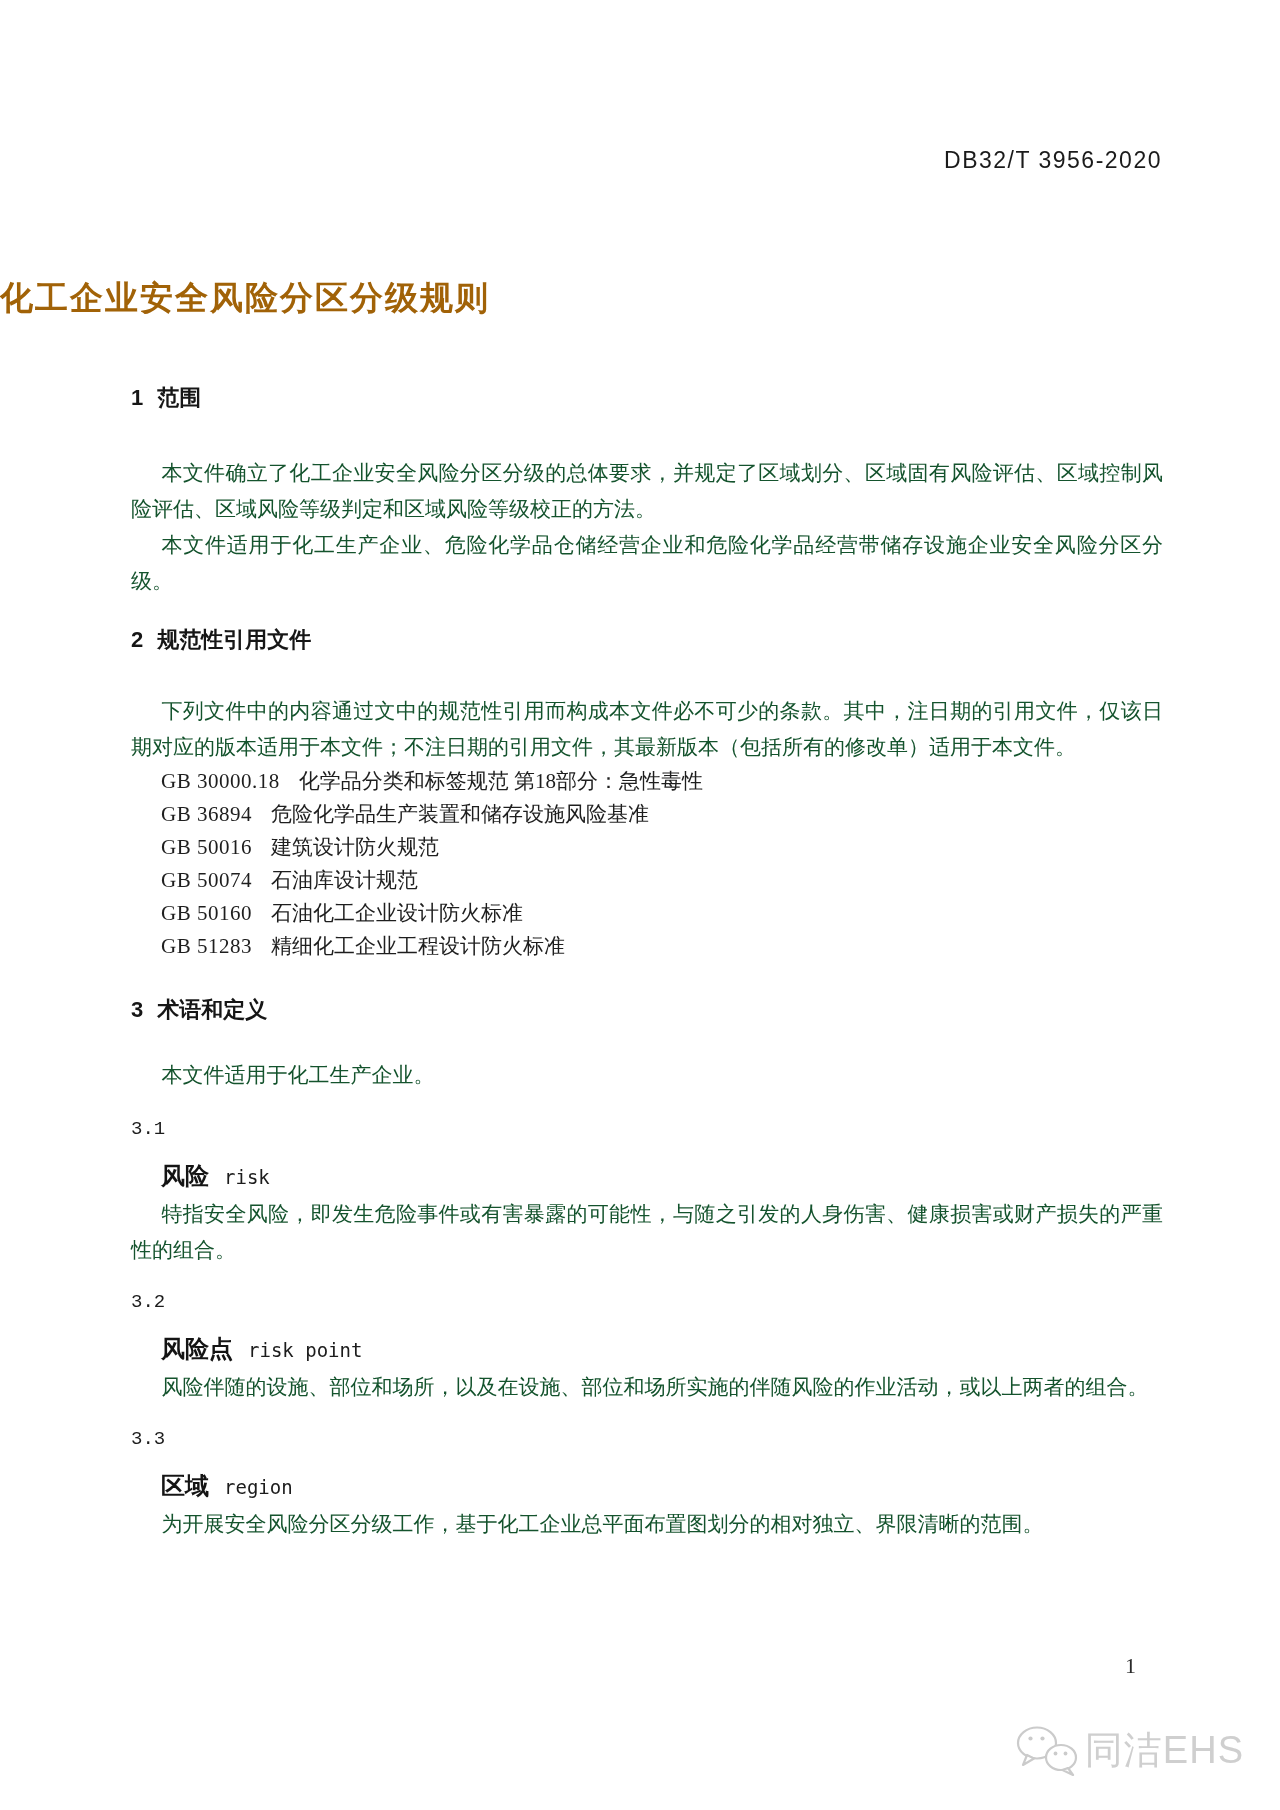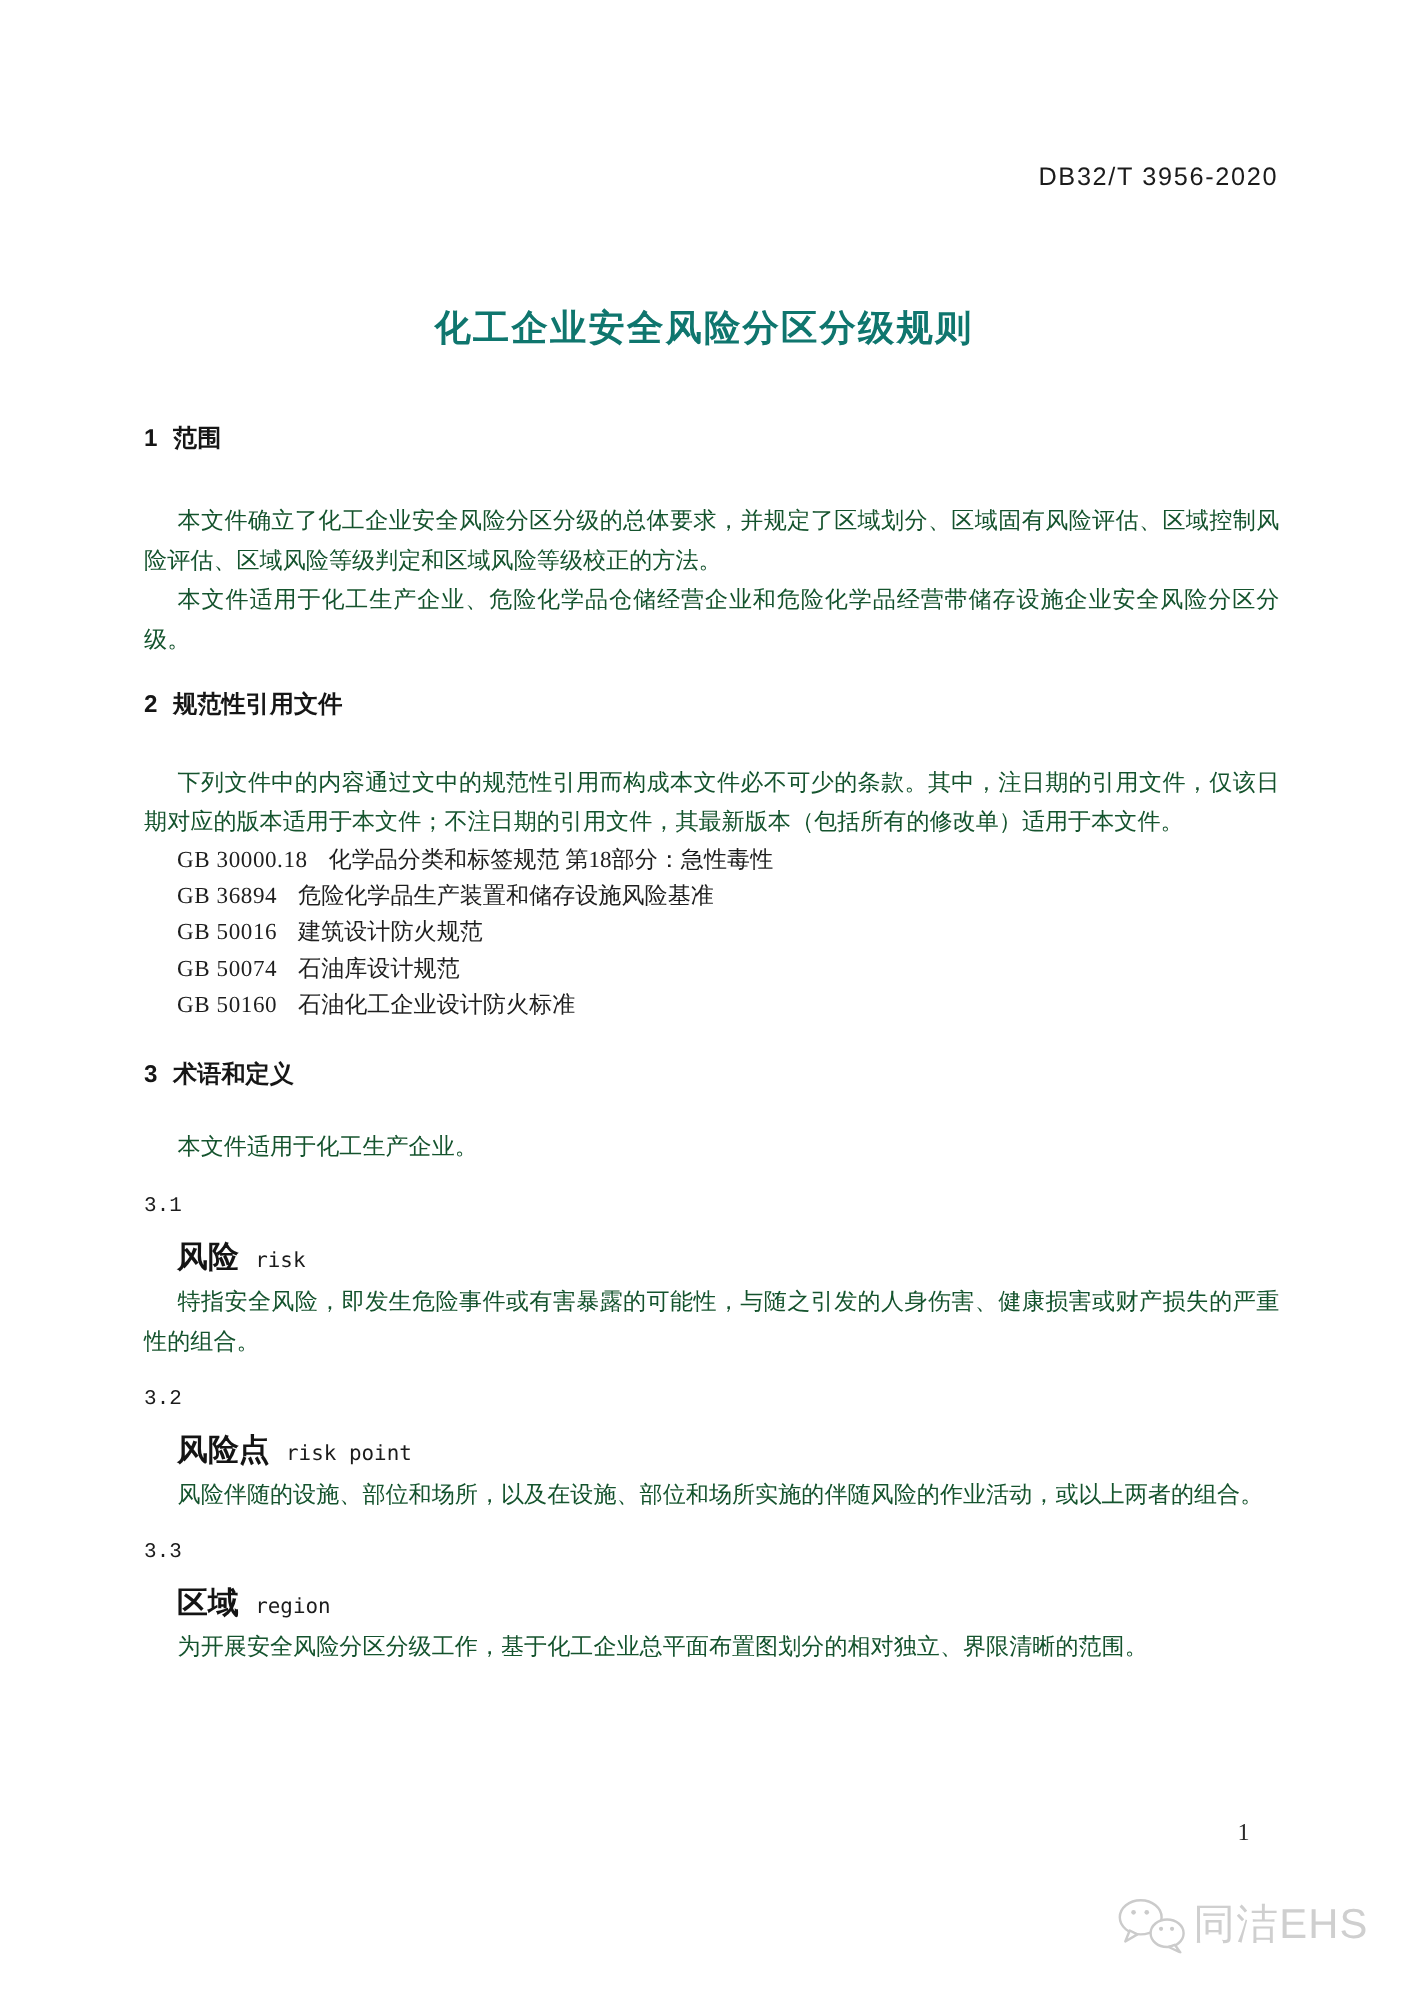--- a/index.html
+++ b/index.html
@@ -19,26 +19,26 @@
     font-family: "Liberation Sans", sans-serif;
     font-size: 23px;
     letter-spacing: 1.5px;
     color: #1b1b1b;
     white-space: nowrap;
   }
 
   .doc-title {
     position: absolute;
     top: 276px; left: 0; width: 100%;
-    text-align: center;
+    text-align: left;
     font-family: "Liberation Sans", sans-serif;
     font-weight: bold;
     font-size: 33px;
     letter-spacing: 2px;
-    color: #0f766e;
+    color: #a16207;
     margin: 0;
   }
 
   .content {
     position: absolute;
     left: 131px; top: 383px;
     width: 1032px;
   }
 
   .sec-heading {
@@ -80,21 +80,21 @@
   .term-number {
     font-family: Liberation Mono, monospace;
     font-size: 19px;
     line-height: 36px;
     color: #1c1c1c;
   }
   .term-name-row { padding-left: 30px; line-height: 30px; margin-top: 14px; }
   .term-name {
     font-family: "Liberation Sans", sans-serif;
     font-weight: bold;
-    font-size: 28px;
+    font-size: 24px;
     color: #141414;
   }
   .term-en {
     font-family: "DejaVu Sans Mono", monospace;
     font-size: 19px;
     margin-left: 15px;
     color: #1c1c1c;
   }
   .term-def { margin-top: 2px; }
 
@@ -154,20 +154,23 @@
         <span class="ref-code">GB 36894</span><span class="ref-title">危险化学品生产装置和储存设施风险基准</span>
       </li>
       <li class="ref-row">
         <span class="ref-code">GB 50016</span><span class="ref-title">建筑设计防火规范</span>
       </li>
       <li class="ref-row">
         <span class="ref-code">GB 50074</span><span class="ref-title">石油库设计规范</span>
       </li>
       <li class="ref-row">
         <span class="ref-code">GB 50160</span><span class="ref-title">石油化工企业设计防火标准</span>
+      </li>
+      <li class="ref-row">
+        <span class="ref-code">GB 51283</span><span class="ref-title">精细化工企业工程设计防火标准</span>
       </li>
     </ul>
 
     <div class="sec-heading s3-heading">
       <span class="sec-num">3</span><span class="sec-label">术语和定义</span>
     </div>
     <p class="body-para s3-intro">本文件适用于化工生产企业。</p>
 
     <div class="term-block first">
       <div class="term-number">3.1</div>

